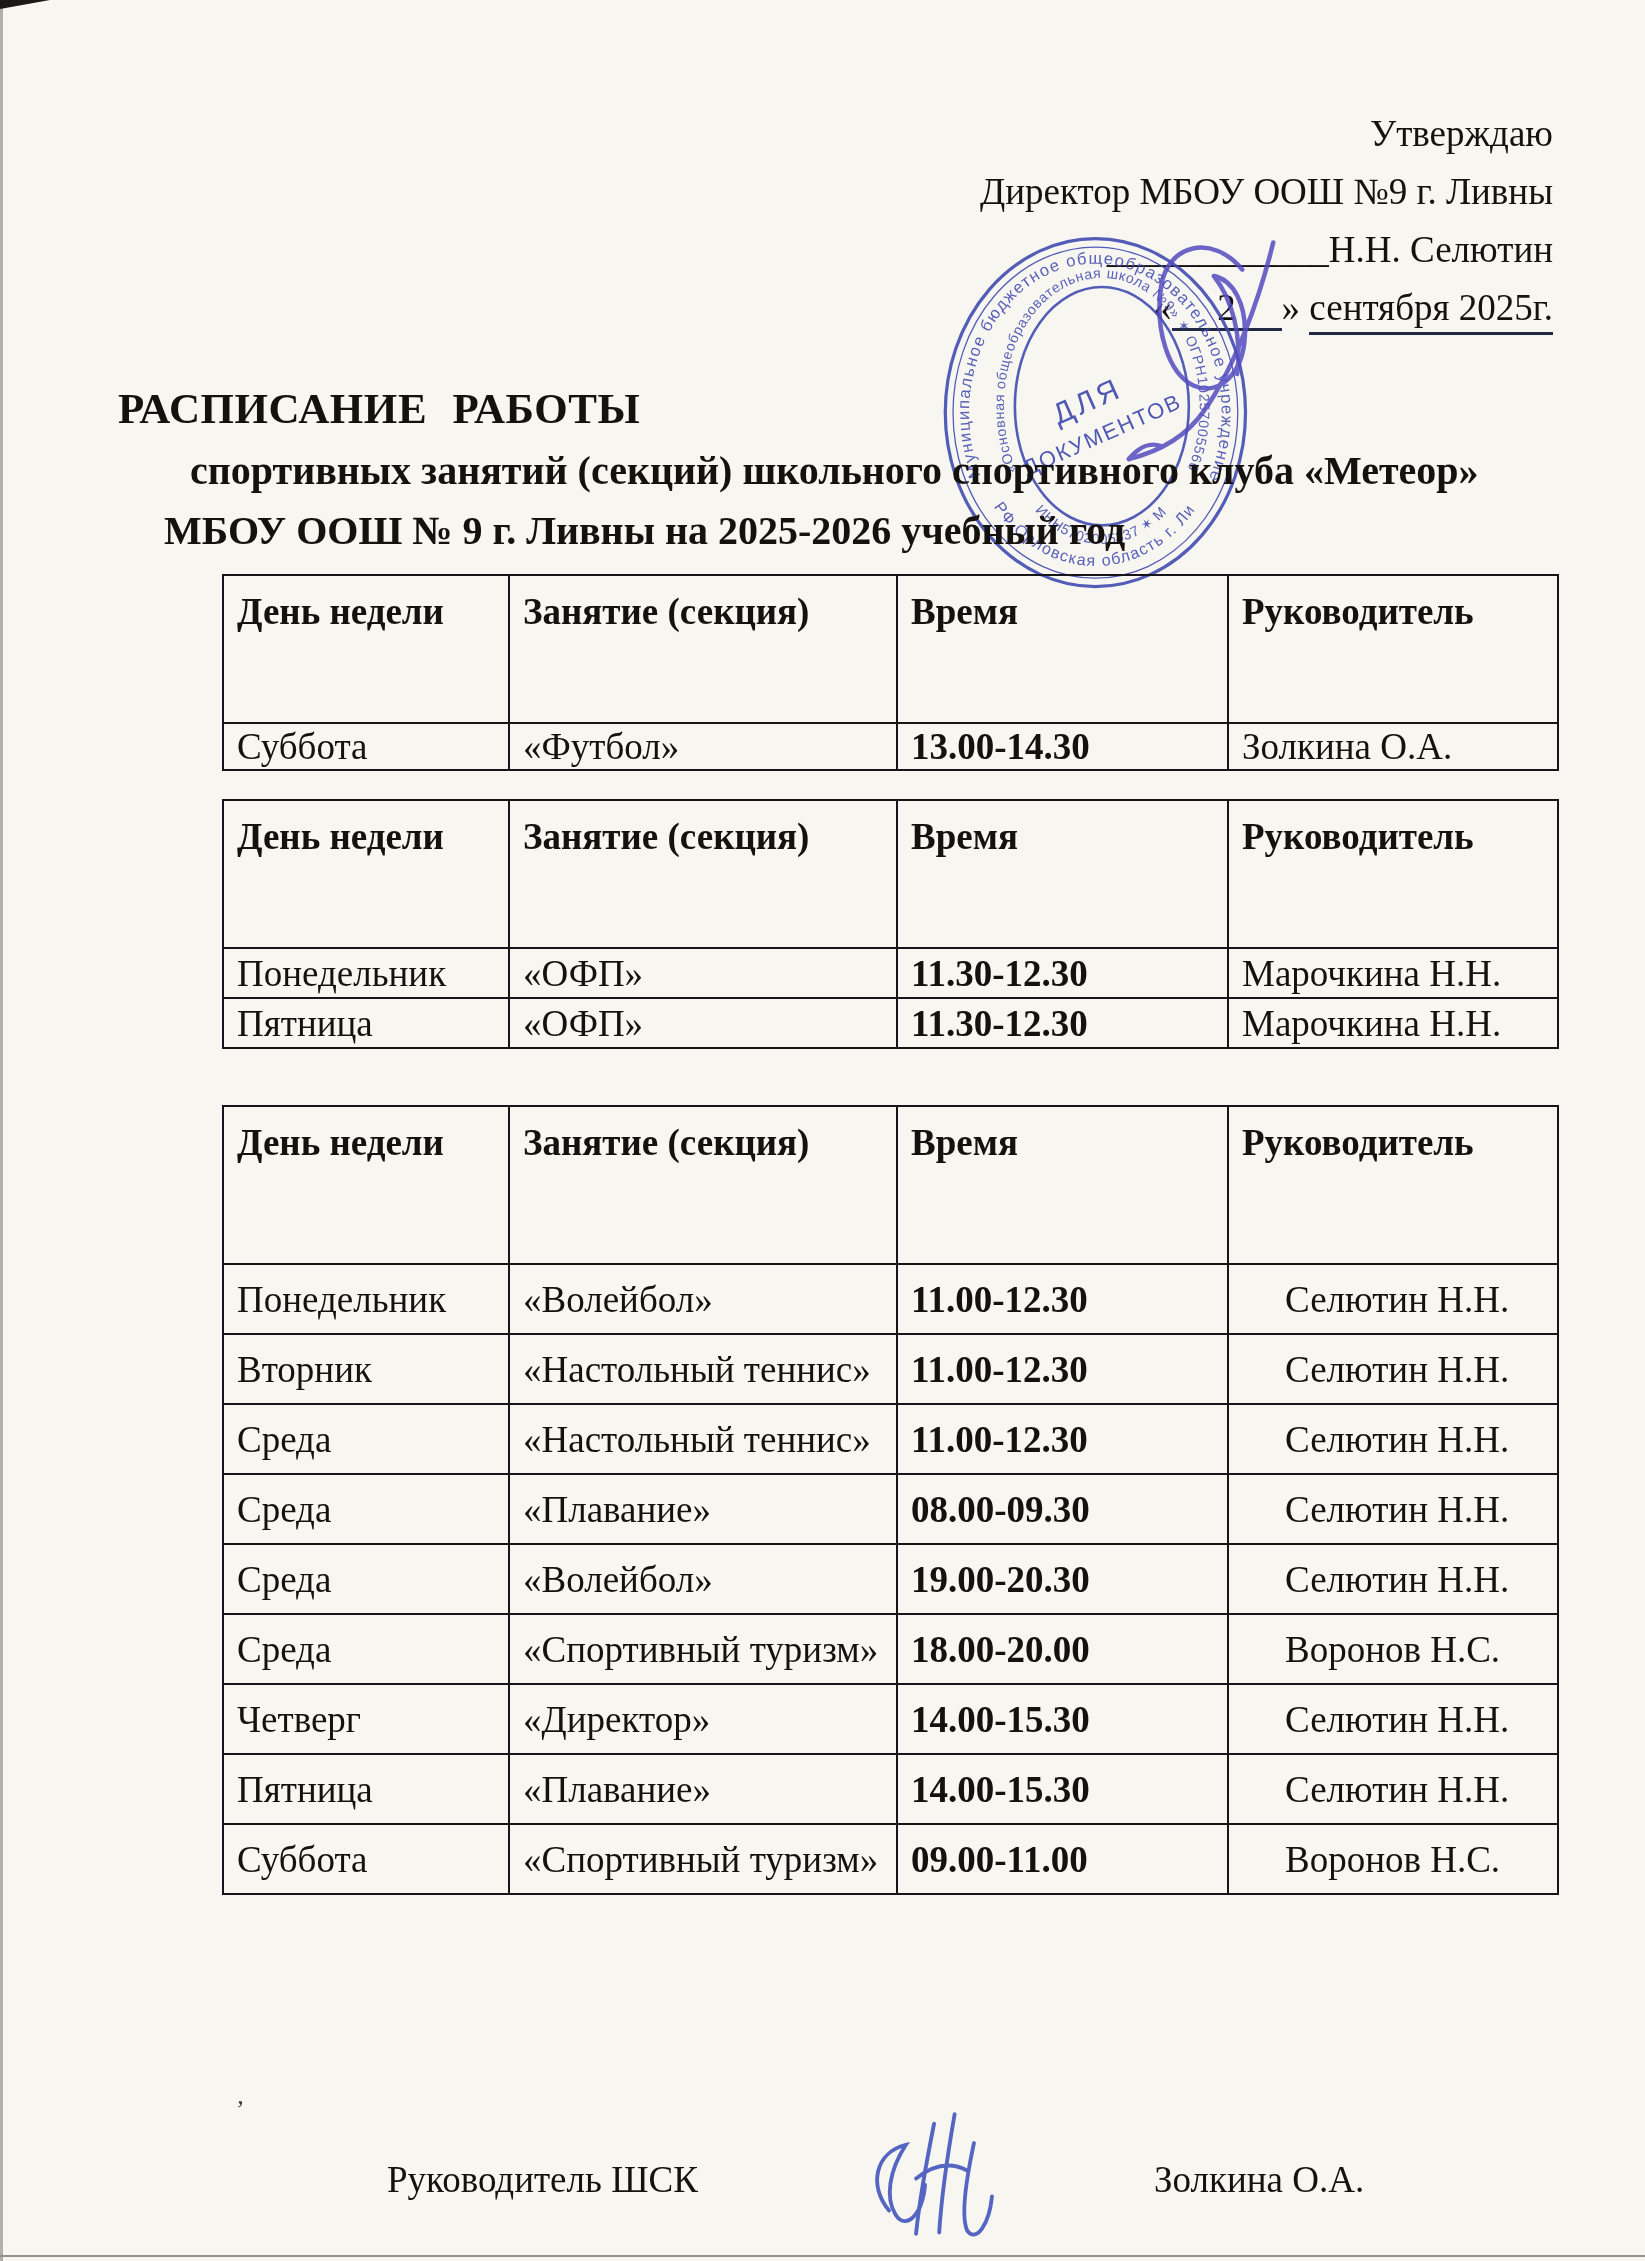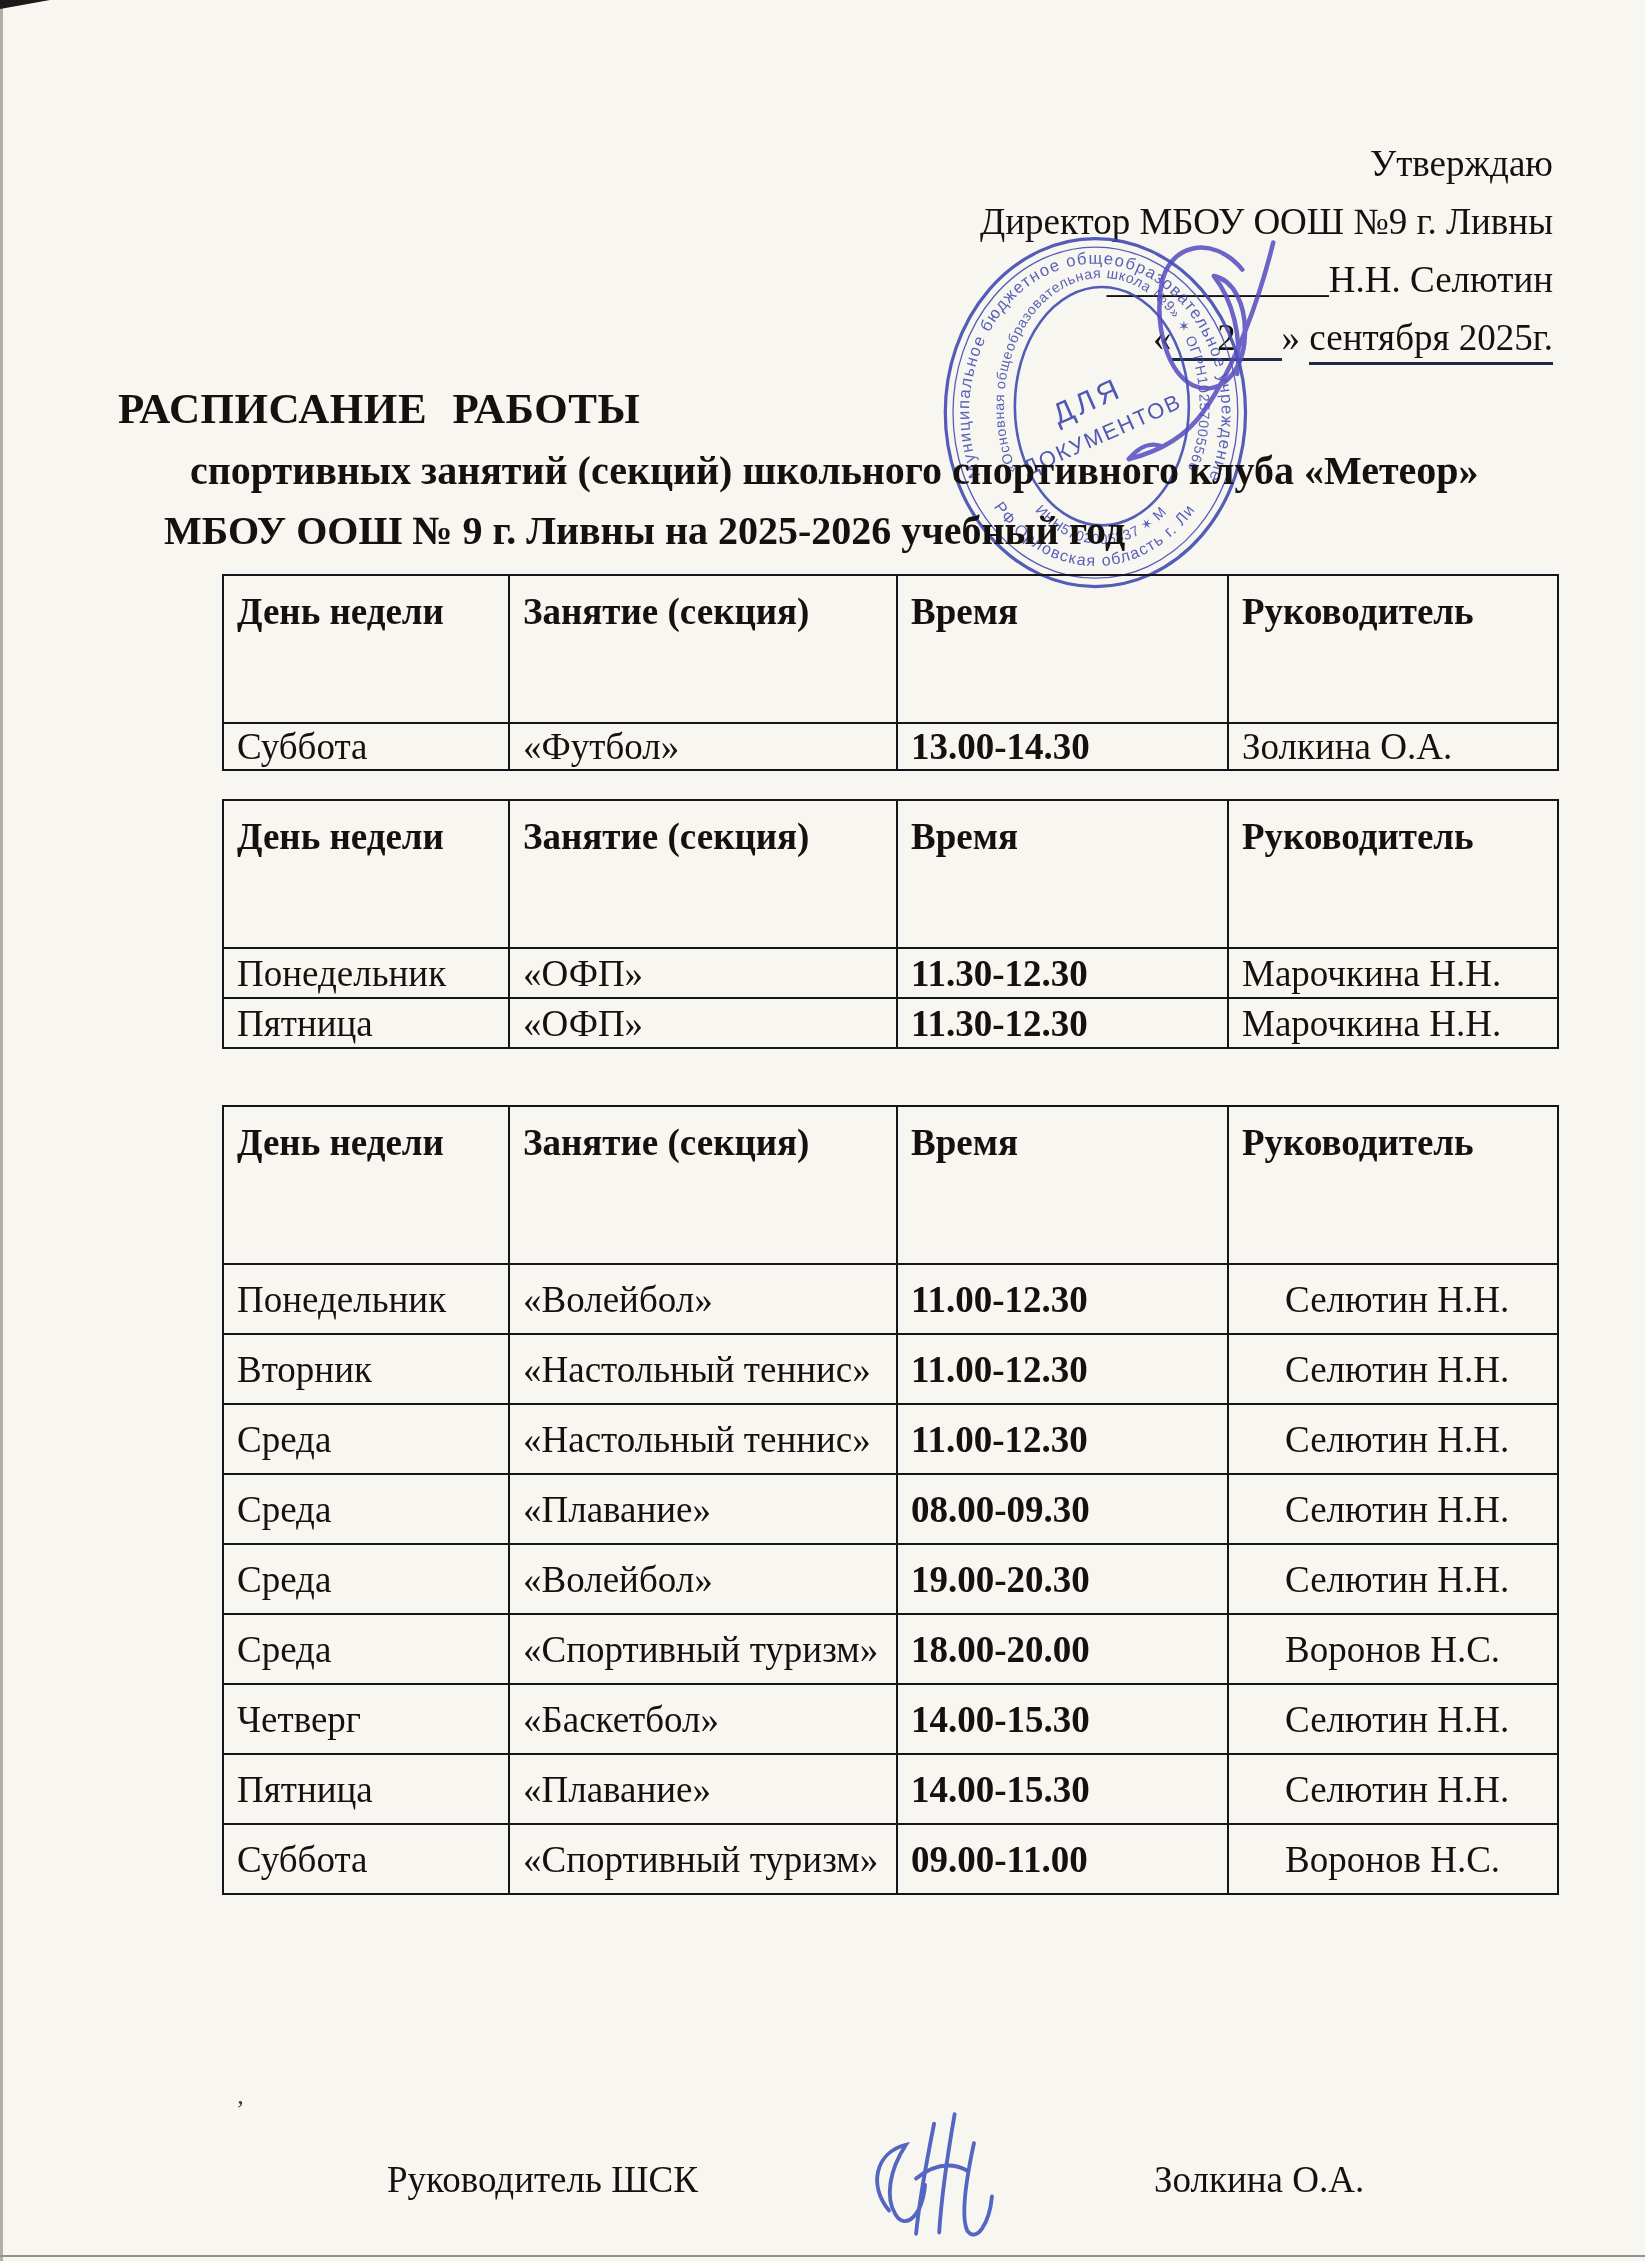--- a/index.html
+++ b/index.html
@@ -11,21 +11,21 @@
   }
   
   .edge-left{position:absolute;left:0;top:0;width:2.6px;height:2261px;background:#b3afa6;}
   .edge-bottom{position:absolute;left:0;top:2255px;width:1645px;height:1.9px;background:#94908a;}
   .corner-wedge{position:absolute;left:0;top:0;width:0;height:0;
     border-top:9px solid #1c1a18;border-right:50px solid transparent;}
   .speck{position:absolute;color:#3a3732;font-size:26px;}
 
   
   .approval{
-    position:absolute;top:144px;right:92px;width:902px;
+    position:absolute;top:114px;right:92px;width:902px;
     text-align:right;font-size:37px;line-height:40px;
   }
   .approval .ln{margin-bottom:18px;white-space:nowrap;}
   .date-fill{display:inline-block;min-width:110px;text-align:center;
     border-bottom:3.2px solid #202a44;}
   .date-underlined{border-bottom:3.2px solid #202a44;padding-bottom:4px;}
 
   
   .title-block{position:absolute;left:190px;top:384px;width:1334px;text-align:left;}
   .title-l1{font-size:43px;font-weight:bold;letter-spacing:0.6px;word-spacing:14px;
@@ -215,21 +215,21 @@
     <td class="c-leader">Селютин Н.Н.</td>
   </tr>
   <tr class="data">
     <td class="c-day">Среда</td>
     <td class="c-act">«Спортивный туризм»</td>
     <td class="c-time">18.00-20.00</td>
     <td class="c-leader">Воронов Н.С.</td>
   </tr>
   <tr class="data">
     <td class="c-day">Четверг</td>
-    <td class="c-act">«Баскетбол»</td>
+    <td class="c-act">«Директор»</td>
     <td class="c-time">14.00-15.30</td>
     <td class="c-leader">Селютин Н.Н.</td>
   </tr>
   <tr class="data">
     <td class="c-day">Пятница</td>
     <td class="c-act">«Плавание»</td>
     <td class="c-time">14.00-15.30</td>
     <td class="c-leader">Селютин Н.Н.</td>
   </tr>
   <tr class="data">

